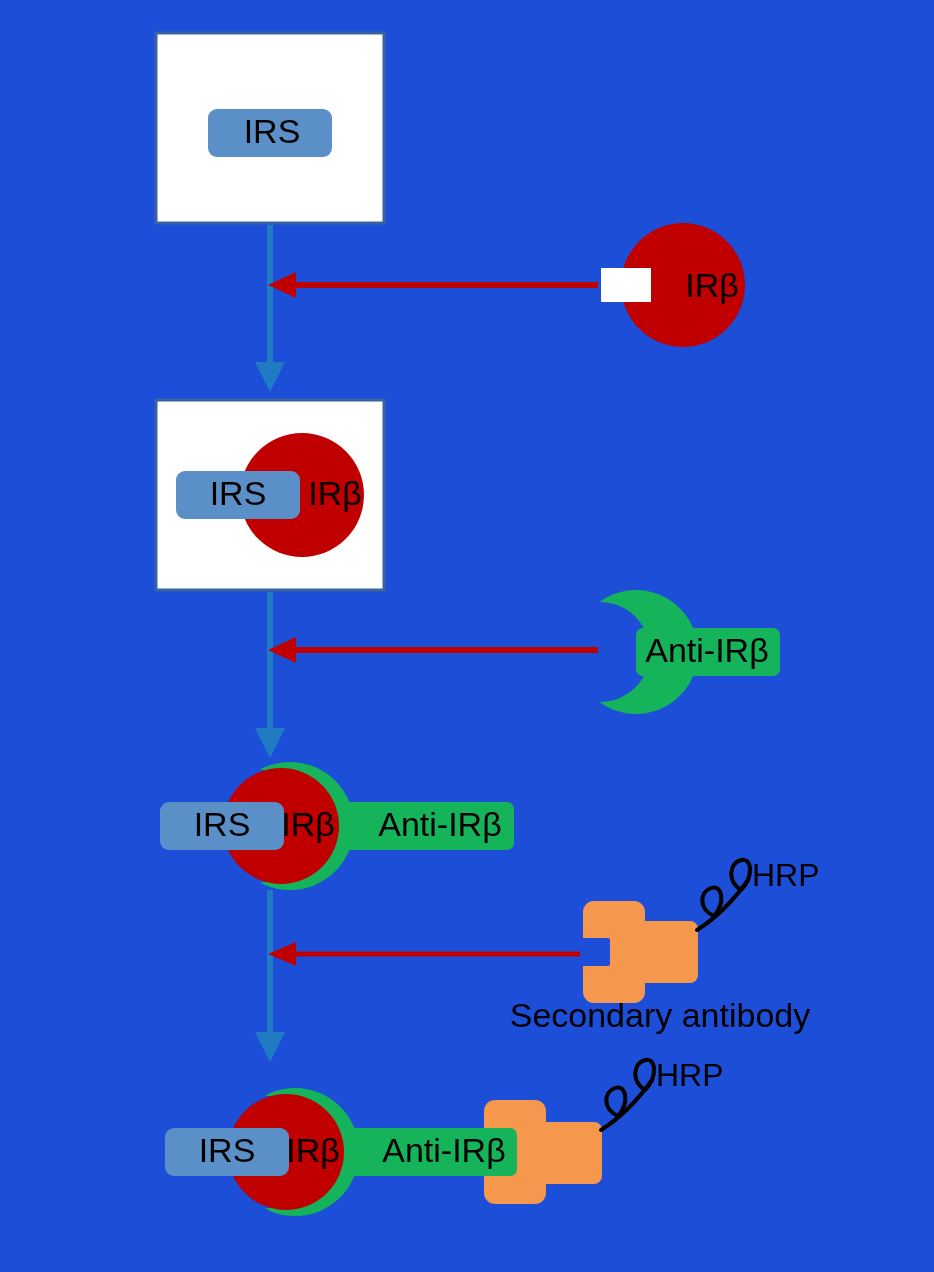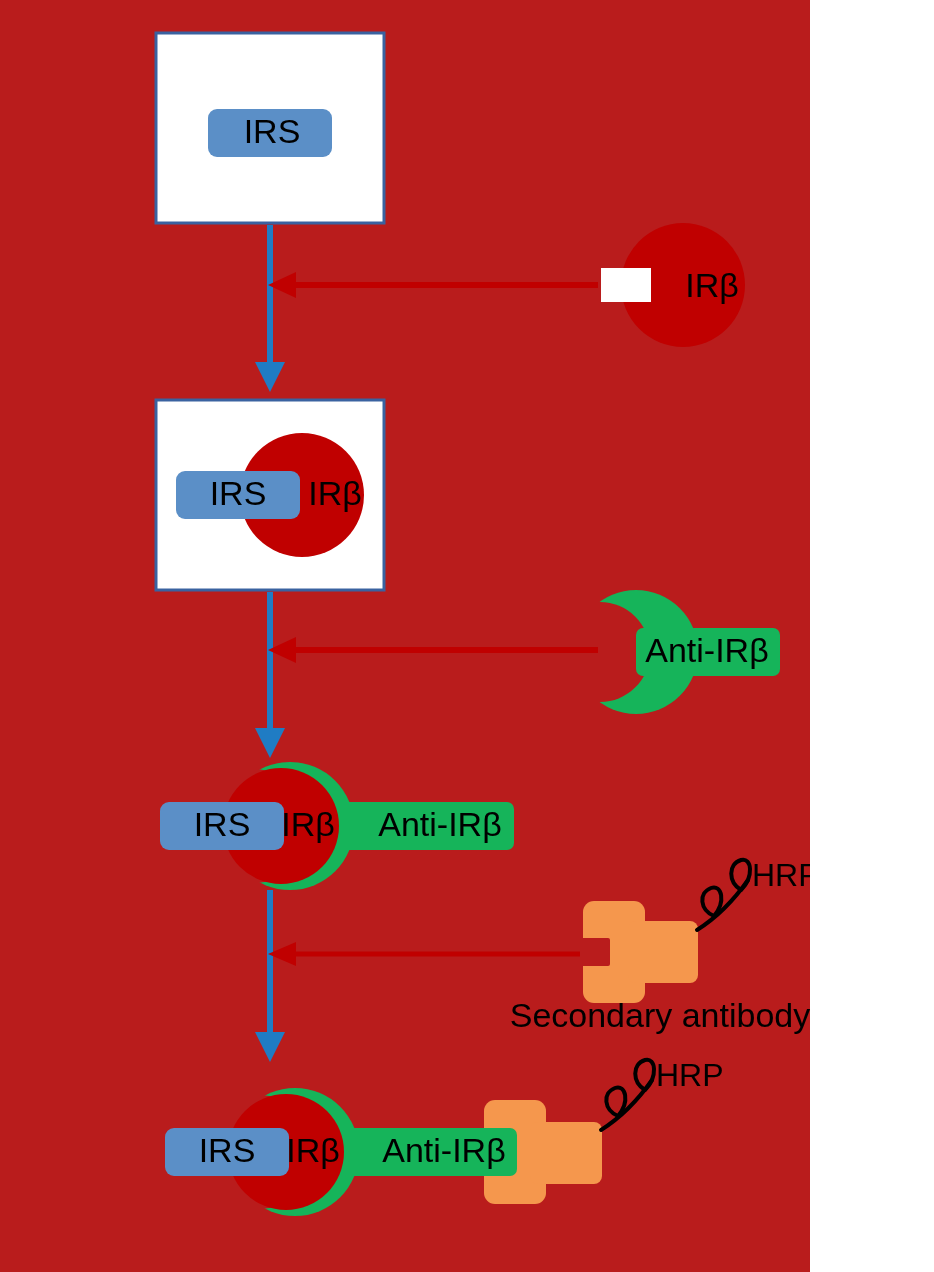--- a/index.html
+++ b/index.html
@@ -5,23 +5,23 @@
   html, body {
     margin: 0;
     padding: 0;
     background: #ffffff;
   }
   body {
     font-family: "Liberation Sans", sans-serif;
   }
   #diagram-root {
     position: relative;
-    width: 810px;
+    width: 934px;
     height: 1272px;
-    background: #b91c1c;
+    background: #1d4ed8;
     overflow: hidden;
   }
   #diagram-svg {
     position: absolute;
     left: 0;
     top: 0;
     width: 934px;
     height: 1272px;
   }
   .shape-label {

